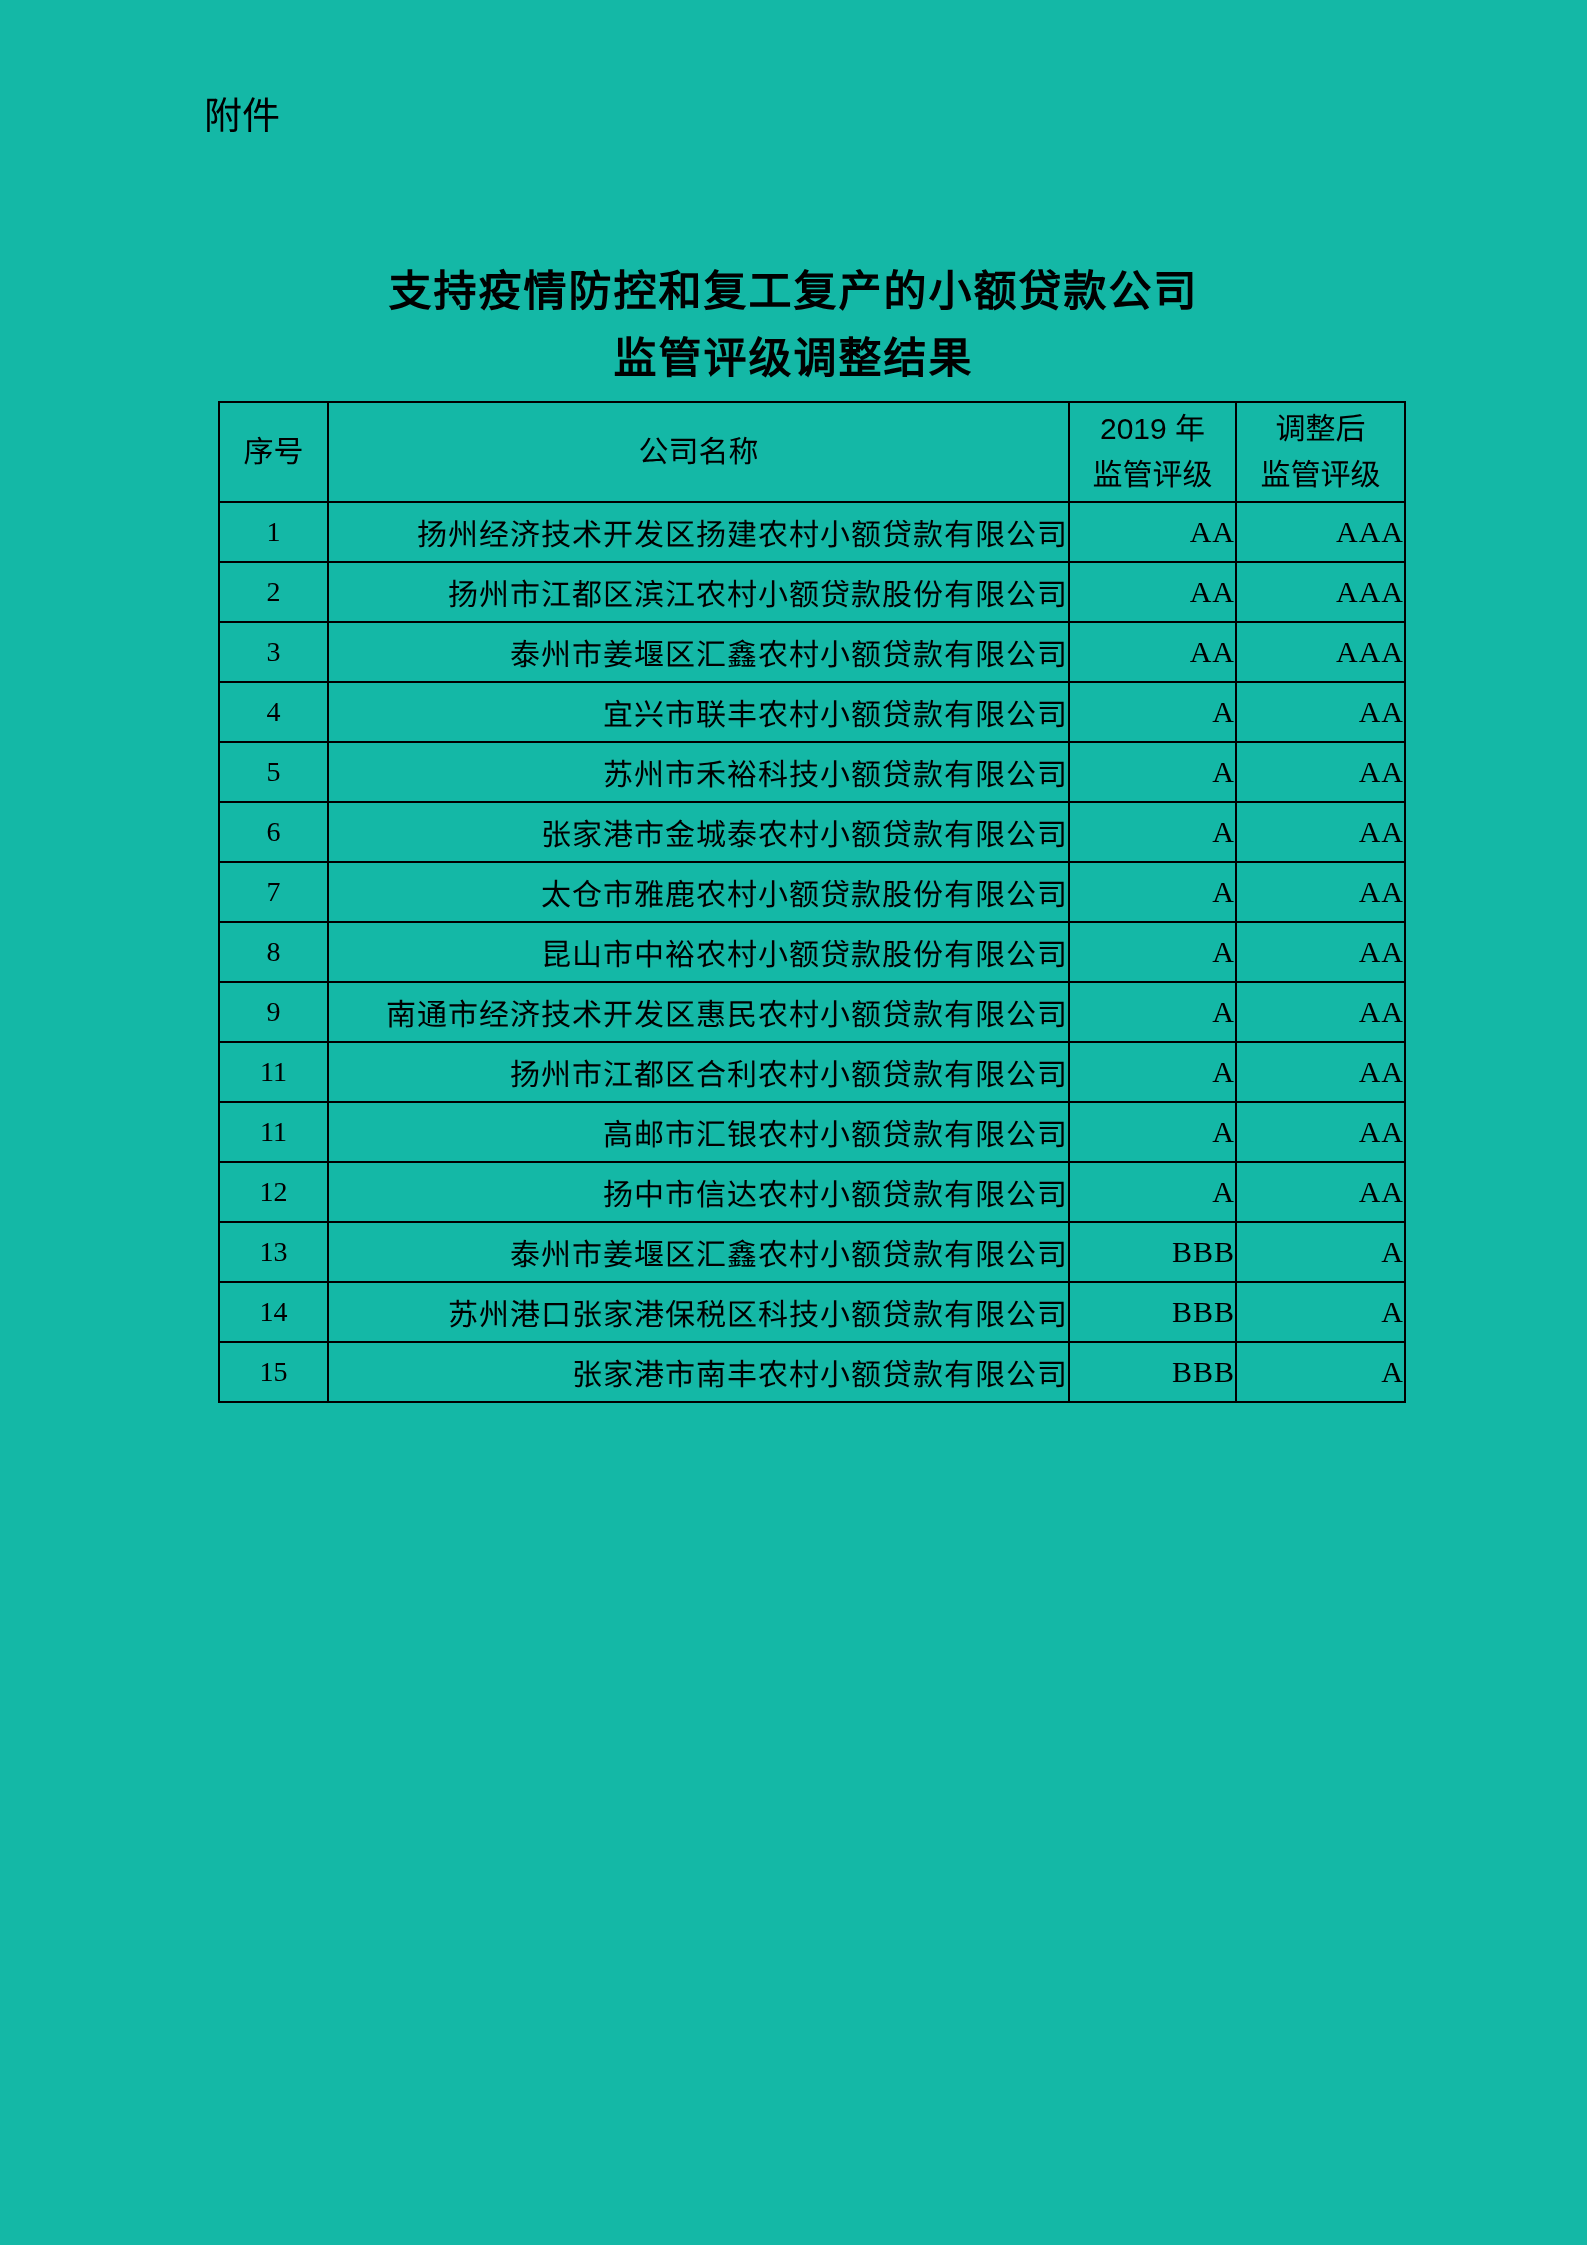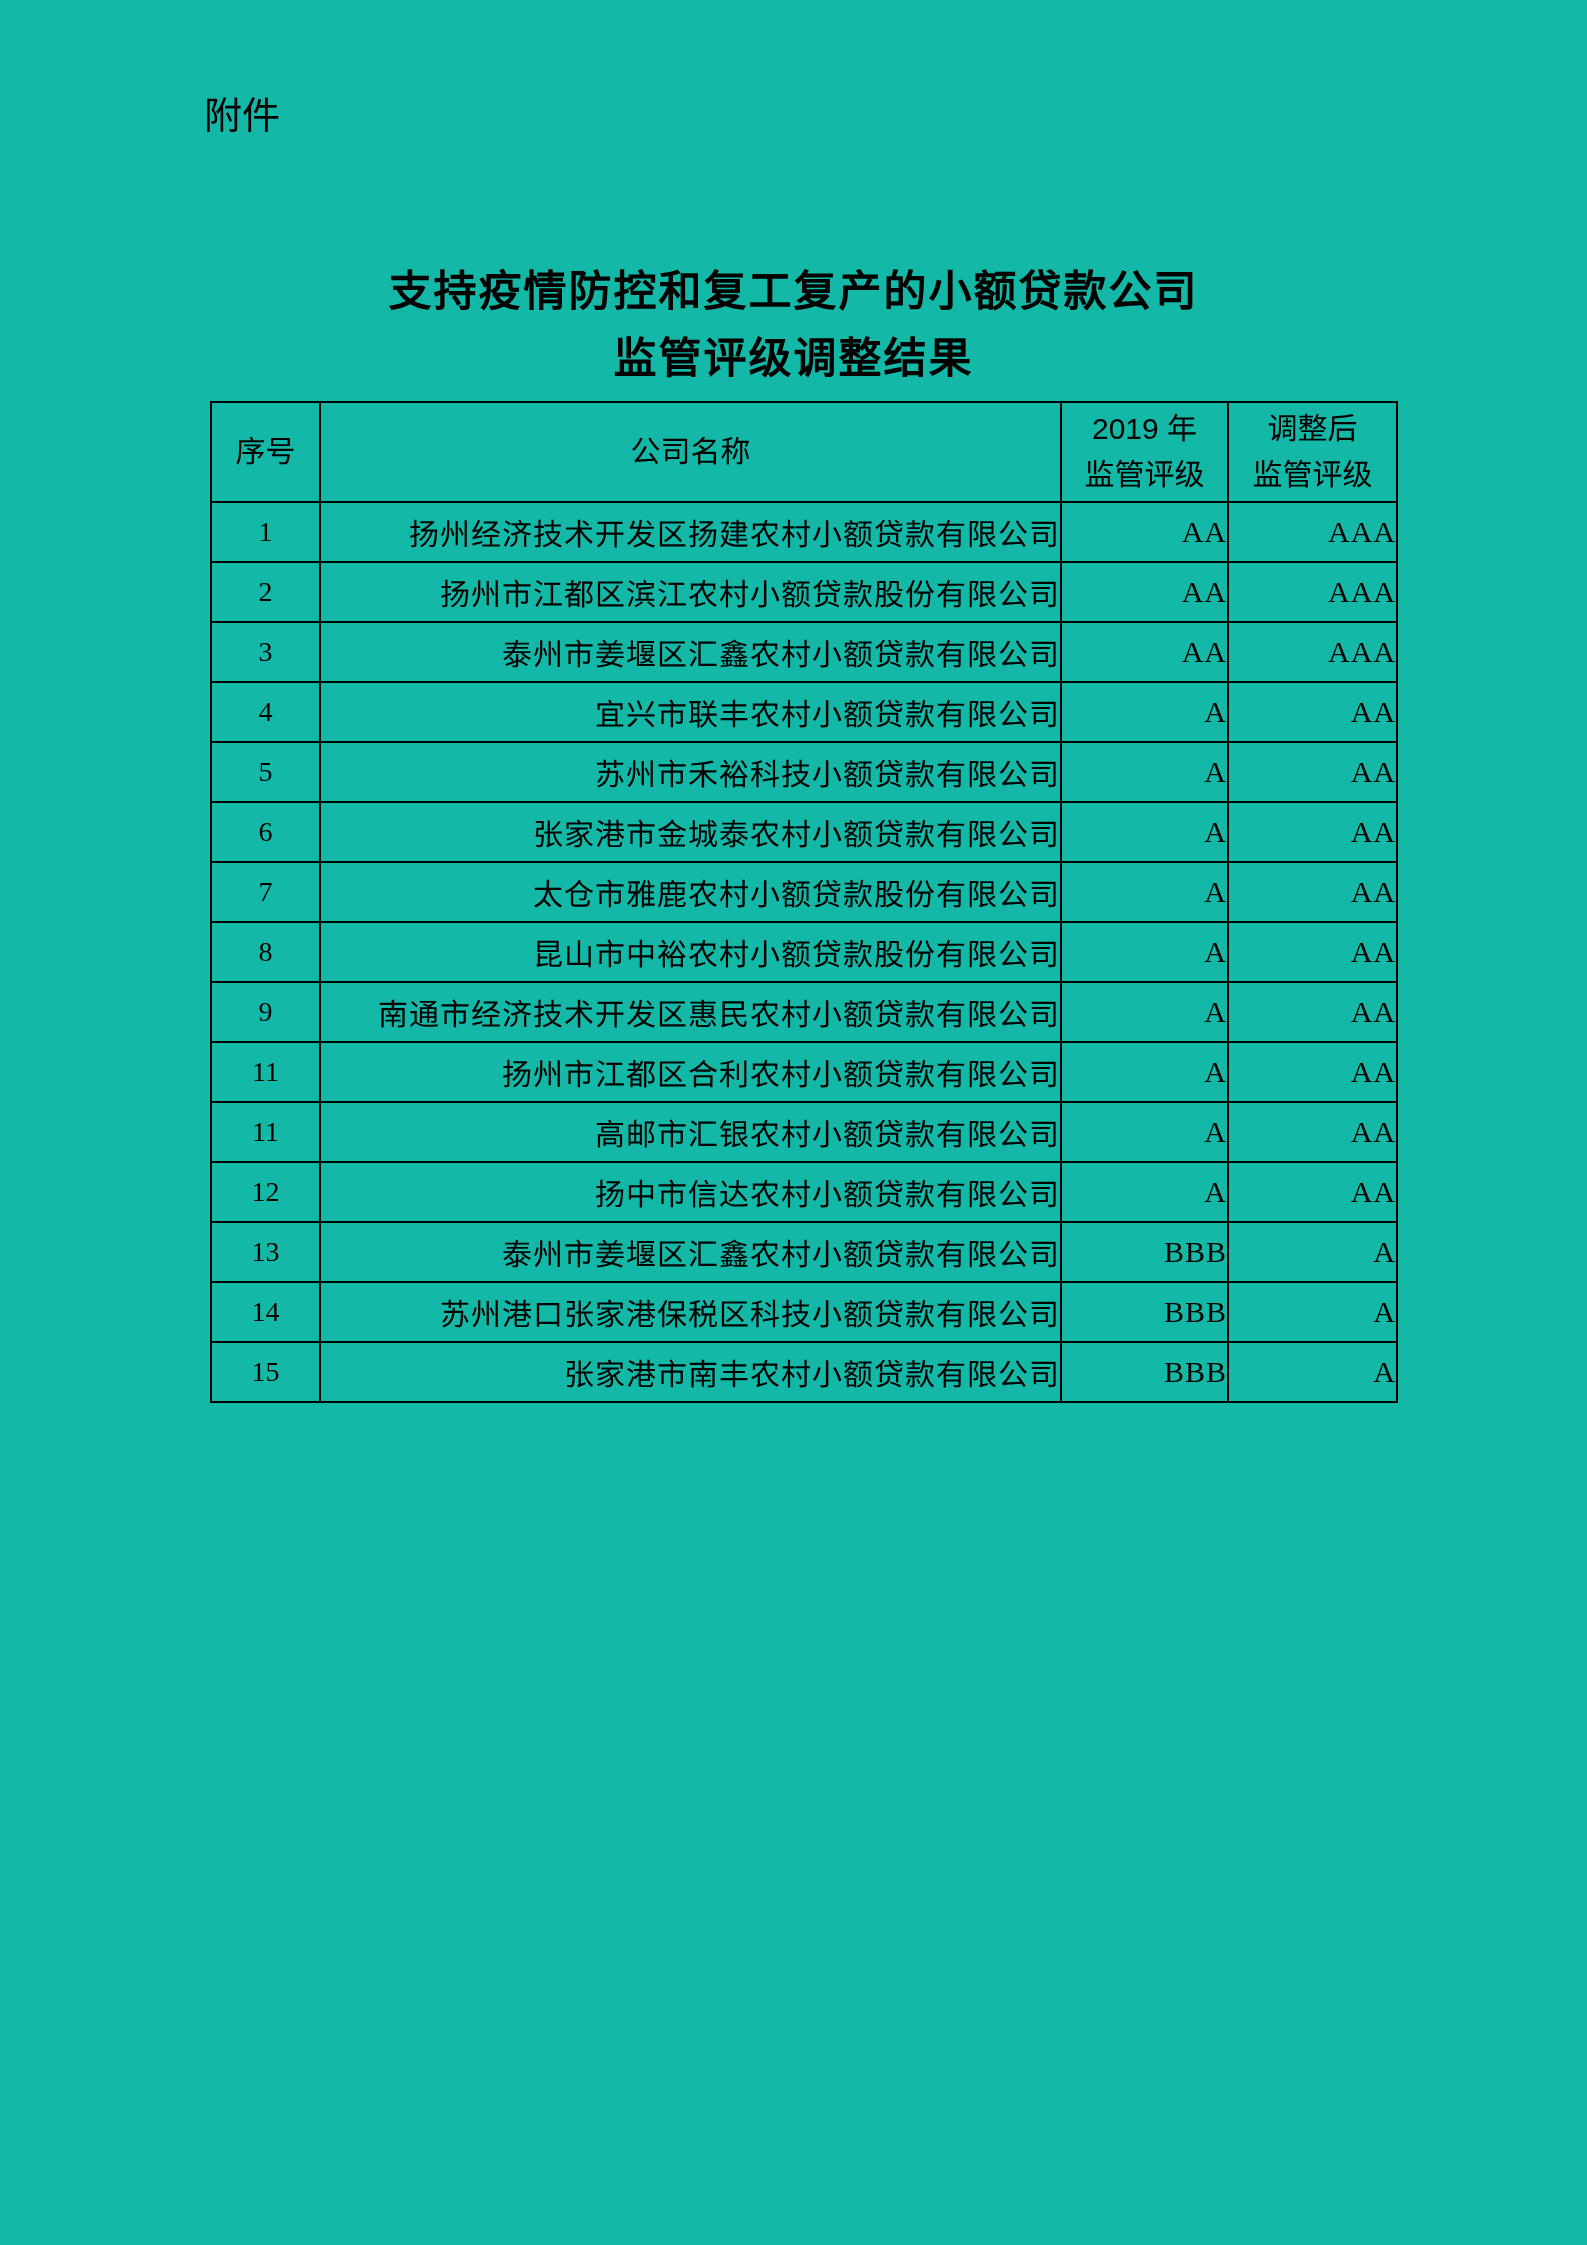--- a/index.html
+++ b/index.html
@@ -34,21 +34,21 @@
     font-size: 43px;
     letter-spacing: 2px;
     color: #000000;
     white-space: nowrap;
   }
   .doc-title.line1 { top: 256px; }
   .doc-title.line2 { top: 323px; }
 
   table.rating-table {
     position: absolute;
-    left: 210px;
+    left: 218px;
     top: 401px;
     width: 1186px;
     border-collapse: collapse;
     table-layout: fixed;
   }
   table.rating-table th,
   table.rating-table td {
     border: 2px solid #000000;
     vertical-align: middle;
     padding: 0;

